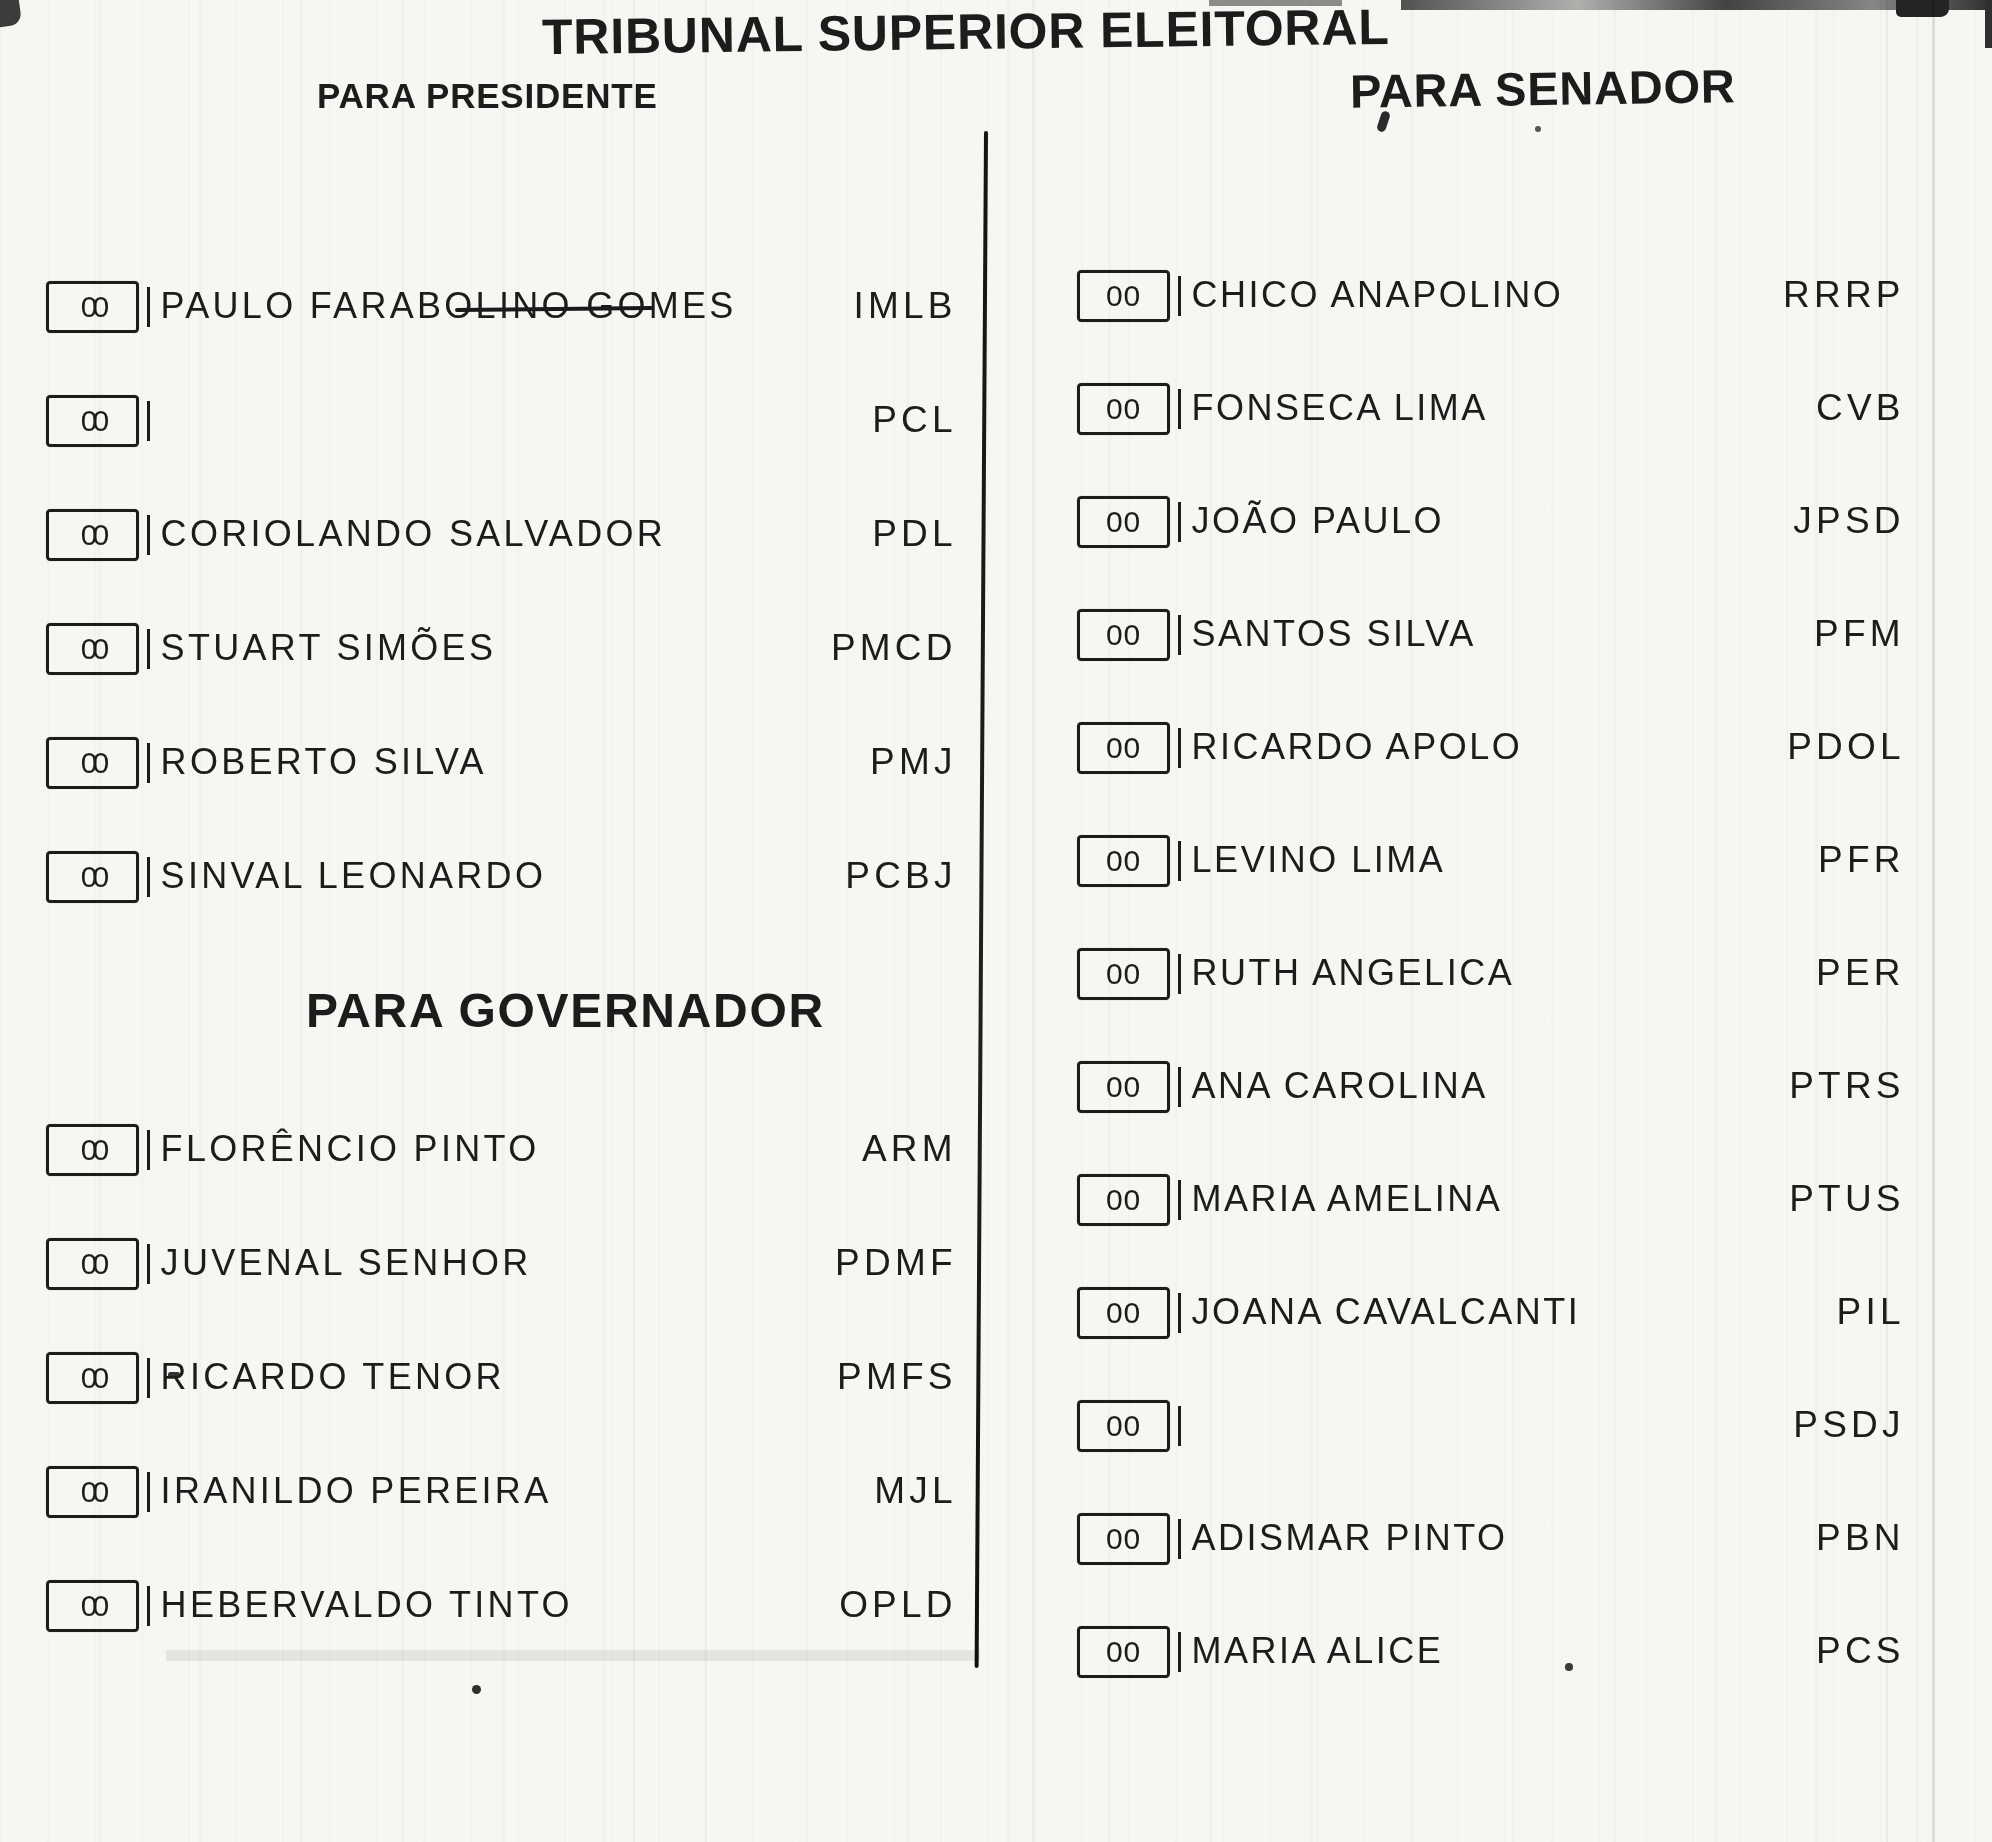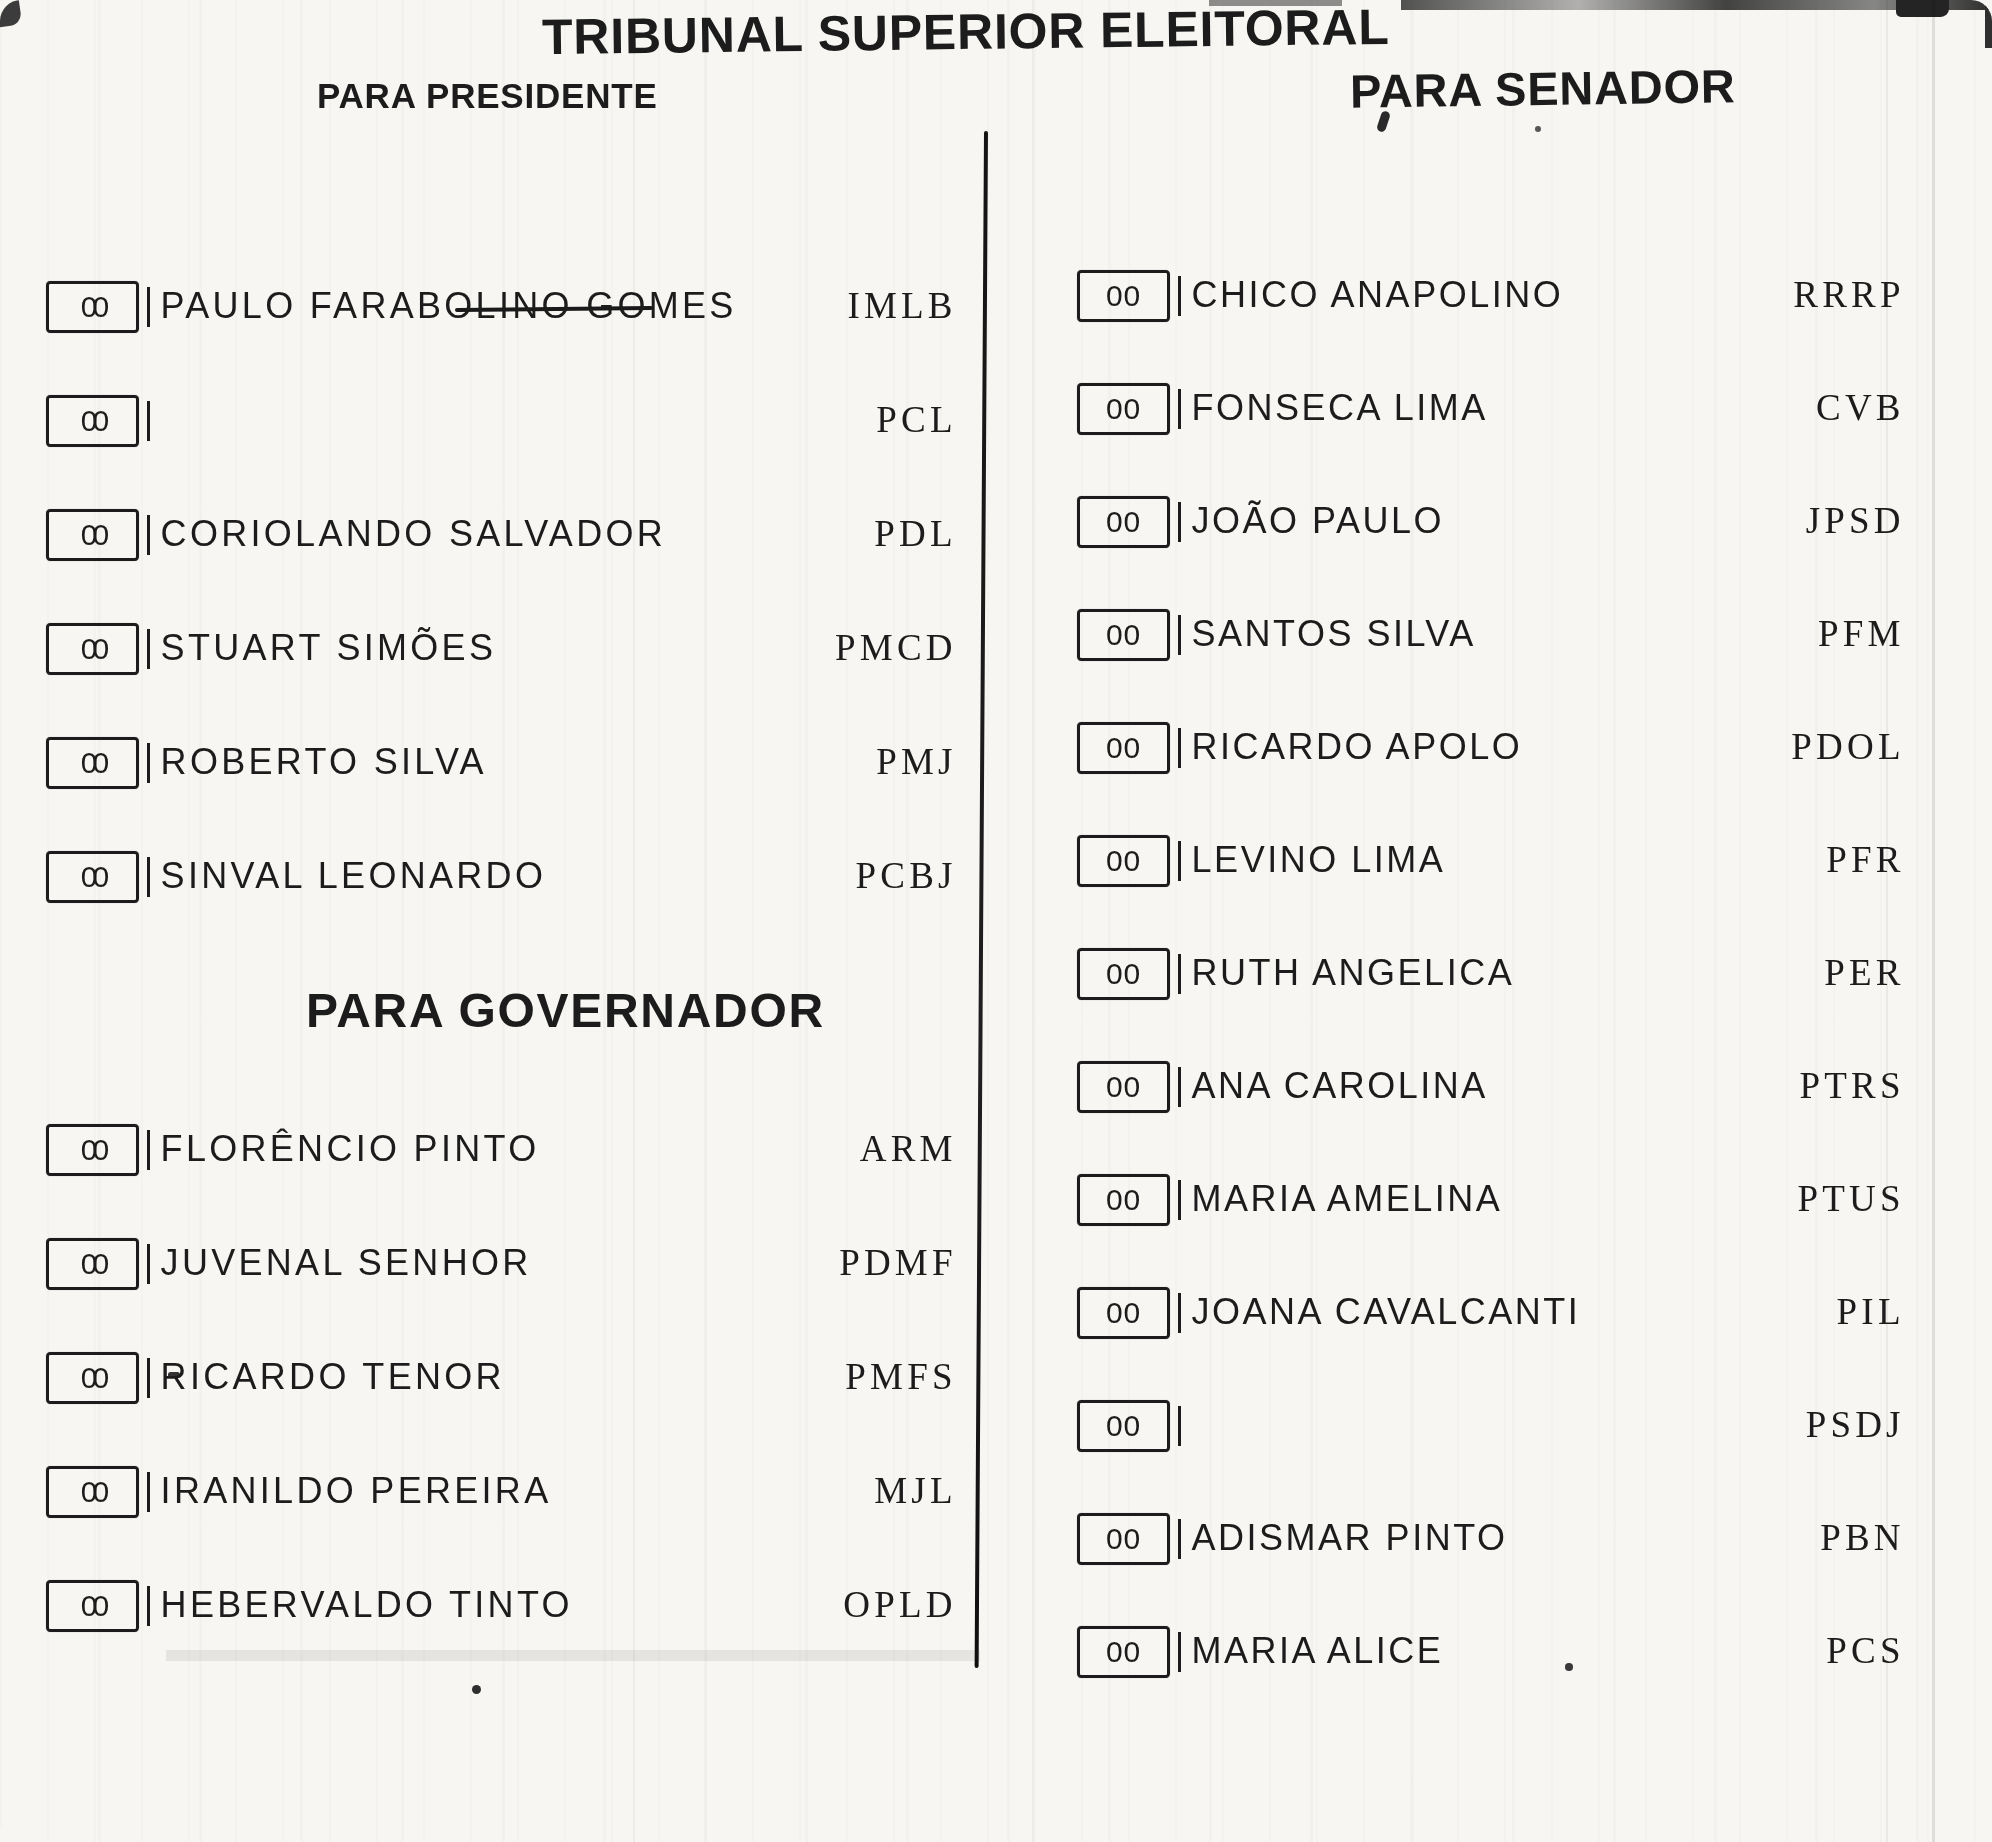--- a/index.html
+++ b/index.html
@@ -9,21 +9,20 @@
     font-family:"Liberation Sans", sans-serif;
     color:var(--ink);
     background:var(--paper);
   }
   .page {
     position:relative; width:1992px; height:1843px; overflow:hidden;
     background:
       repeating-linear-gradient(90deg, rgba(0,0,0,0.015) 0 1.7px, transparent 1.7px 47px),
       repeating-linear-gradient(90deg, transparent 0 98px, rgba(0,0,0,0.02) 98px 101px),
       var(--paper);
-    border-radius: 21px;
   }
   .title {
     position:absolute; left:542px; top:3.3px;
     font-size:50px; font-weight:bold; letter-spacing:0.8px; white-space:nowrap;
     transform:rotate(-0.7deg);
   }
   .heading { position:absolute; font-weight:bold; white-space:nowrap; }
   .h-presidente { left:317px; top:76px; font-size:35px; letter-spacing:0.8px; }
   .h-senador   { left:1350px; top:61px; font-size:47px; letter-spacing:0.8px; transform:rotate(-0.8deg); }
   .h-governador{ left:306px; top:983px; font-size:48px; letter-spacing:1.7px;text-align:right; }
@@ -52,21 +51,21 @@
   .col-left .vbox { letter-spacing:-5px; }
   #rows-senador .vbox { letter-spacing:0.8px; }
 
   .tick { flex:none; width:2.5px; height:40px; background:var(--ink); margin:0 10.8px 0 8.3px; }
 
   .cname { font-size:36px; letter-spacing:3.3px; white-space:nowrap; padding-bottom:1.7px; }
   #rows-senador .cname { letter-spacing:2.5px; }
 
   .party {
     position:absolute; right:3.3px; top:50%; transform:translateY(-53%);
-    font-size:37px; letter-spacing:4.2px; white-space:nowrap;font-family:Liberation Serif, serif;
+    font-size:37px; letter-spacing:4.2px; white-space:nowrap;
   }
 
   
   .art { position:absolute; pointer-events:none; }
   .a-topstrip { left:1401px; top:0; width:591px; height:10px;
     background:linear-gradient(90deg, rgba(40,40,40,.8), rgba(90,90,90,.45) 30%, rgba(35,35,35,.85) 55%, rgba(60,60,60,.6) 80%, rgba(25,25,25,.9)); }
   .a-topdash  { left:1209px; top:0; width:133px; height:5.8px; background:rgba(70,70,70,.6); }
   .a-cornerblob { left:1896px; top:0; width:53px; height:16.6px; background:#242424; border-radius:0 0 8.3px 5px; }
   .a-tlmark { left:-5px; top:-6.6px; width:25px; height:33px; background:#3c3c3c; border-radius:0 0 11.6px 1.7px; transform:rotate(-8deg); }
   .a-comma { left:1379px; top:111px; width:9.1px; height:21px; background:#2a2a2a; border-radius:5px; transform:rotate(18deg); }

